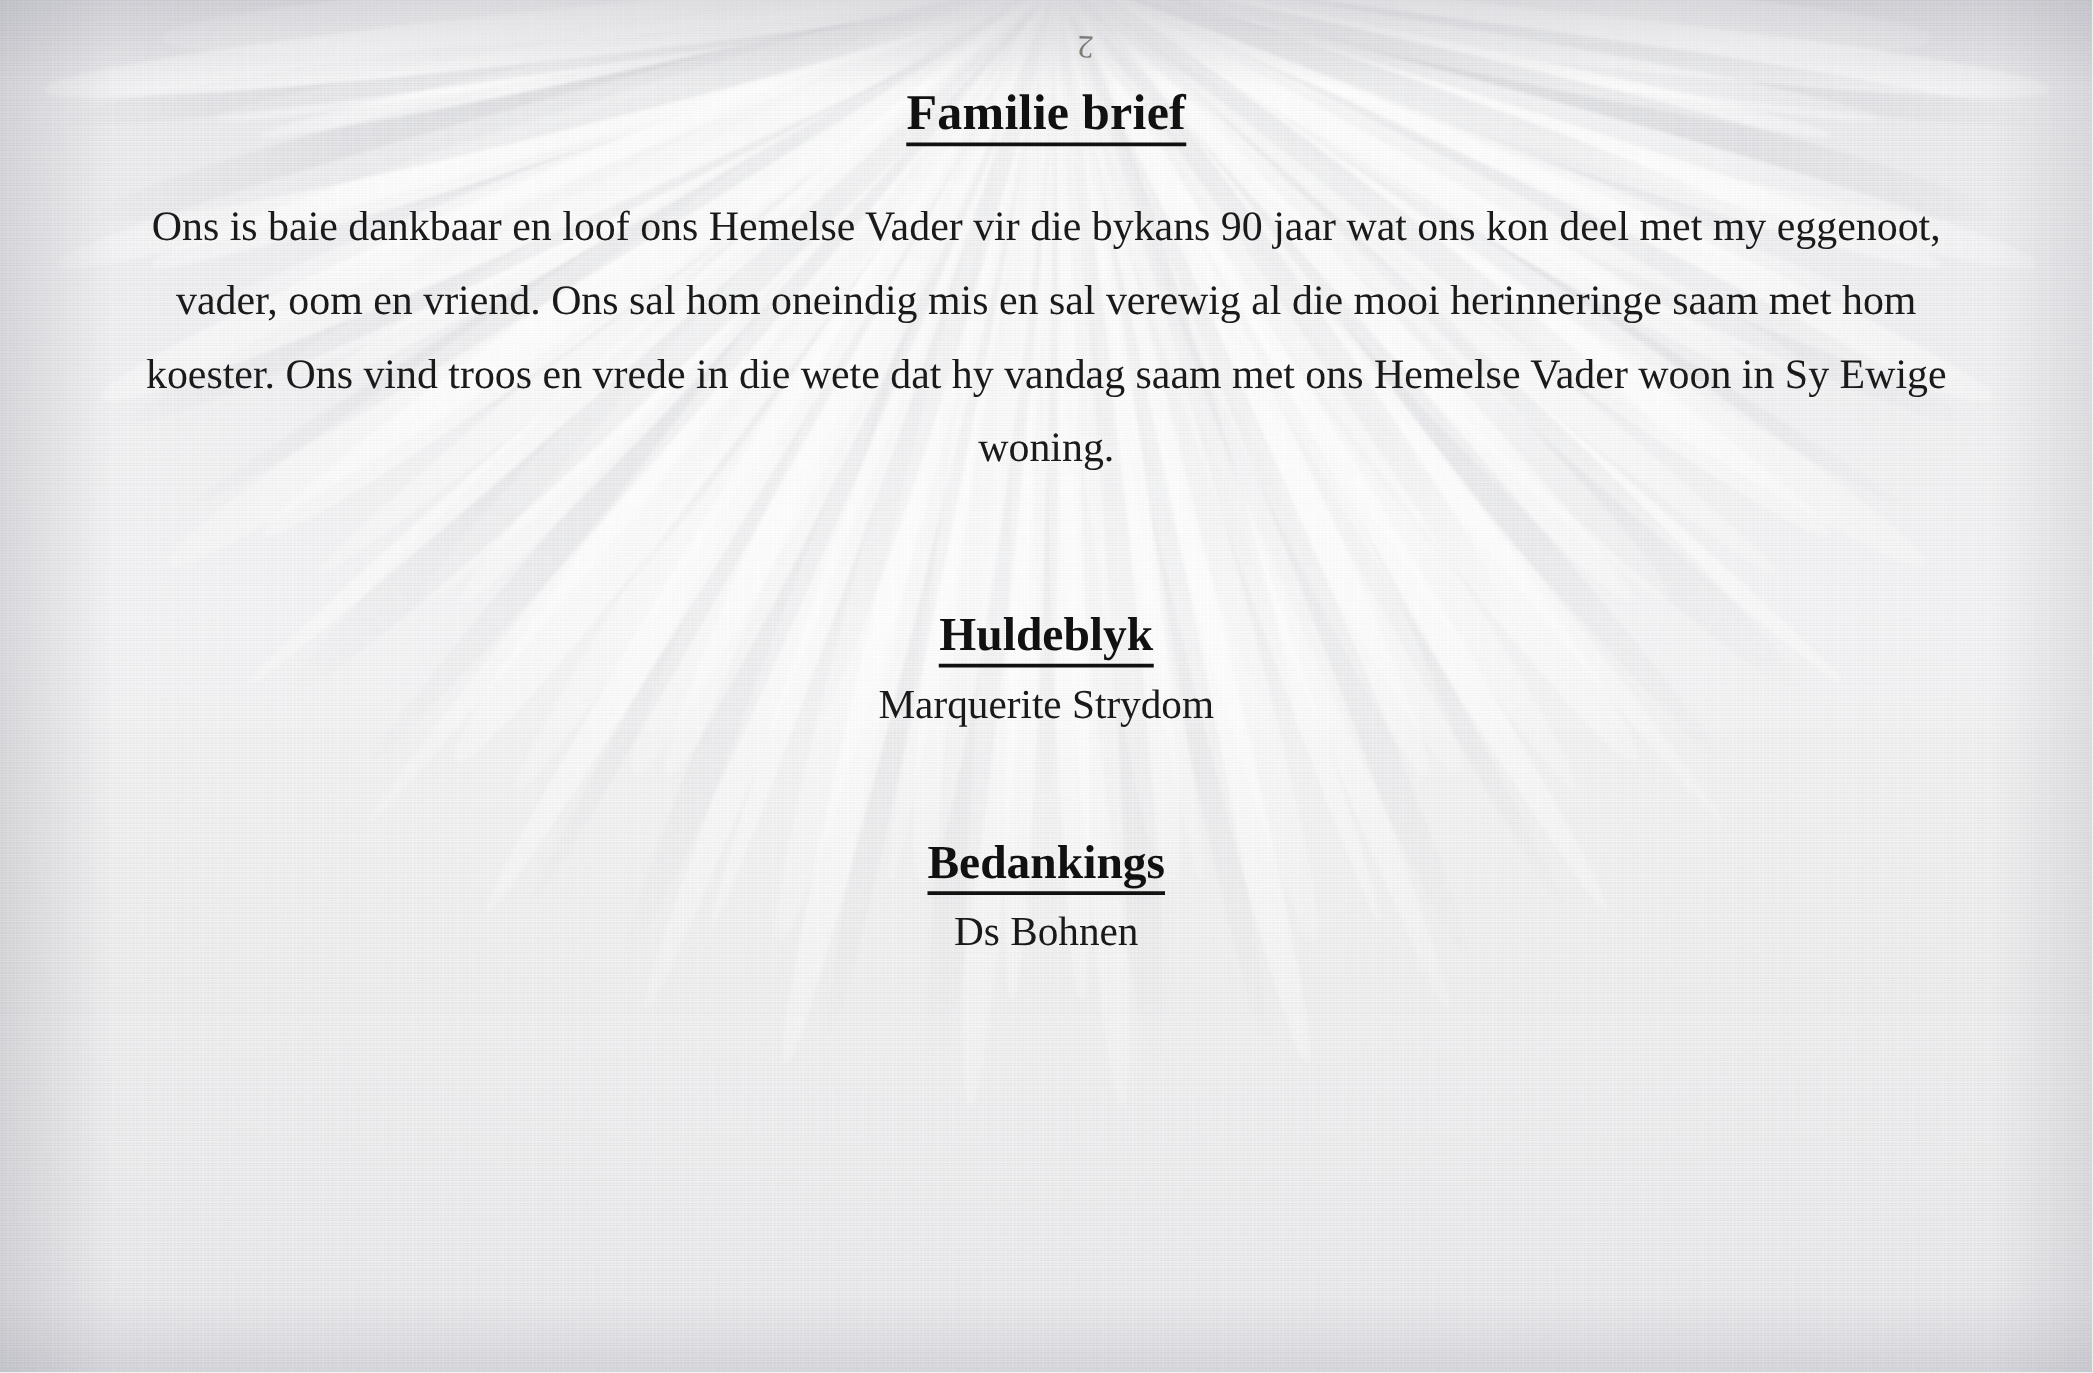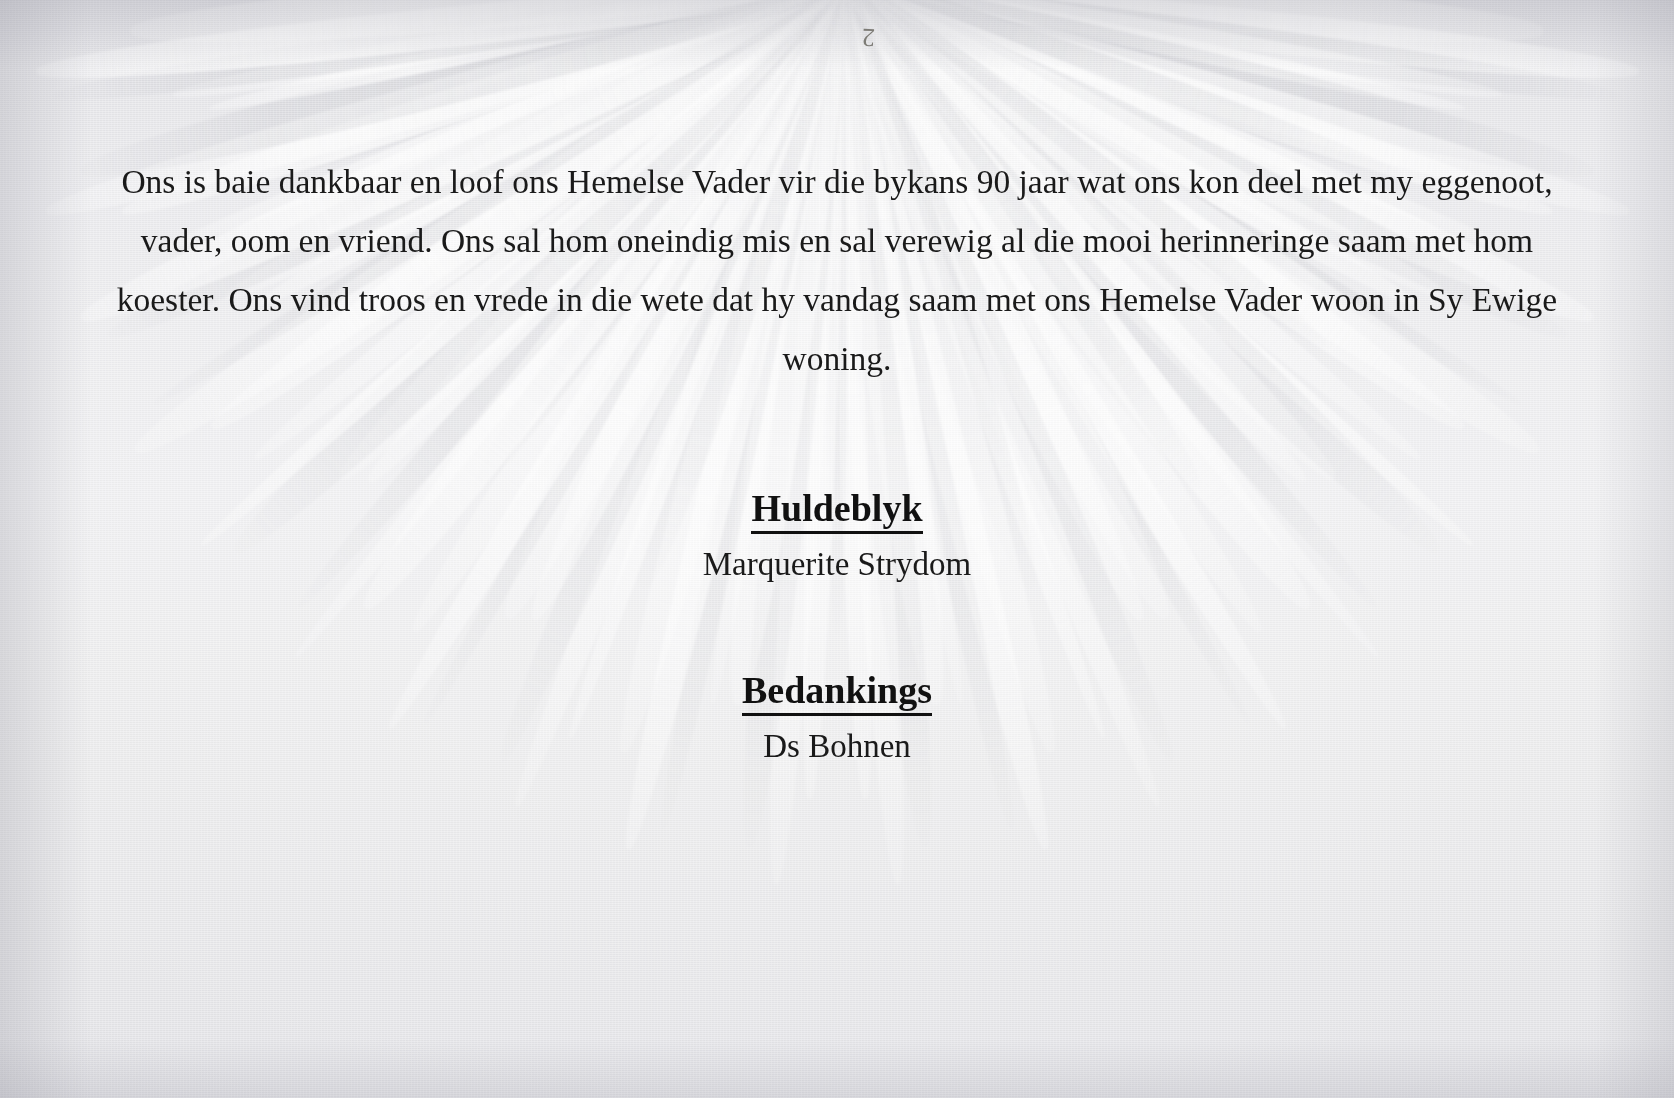--- a/index.html
+++ b/index.html
@@ -244,20 +244,23 @@
       </div>
   </div>
   <div class="bg-grain"></div>
   <div class="vignette"></div>
   <div class="edge-shade"></div>
 
   <div class="content">
 
     <div class="mark">2</div>
 
+    <div class="title">
+      <span class="u">Familie brief</span>
+    </div>
 
     <div class="body-text">Ons is baie dankbaar en loof ons Hemelse Vader vir die bykans 90 jaar wat ons kon deel met my eggenoot, vader, oom en vriend.  Ons sal hom oneindig mis en sal verewig al die mooi herinneringe saam met hom koester.  Ons vind troos en vrede in die wete dat hy vandag saam met ons Hemelse Vader woon in Sy Ewige woning.</div>
 
     <div class="section" id="sec-huldeblyk">
       <div class="head">
         <span class="u">Huldeblyk</span>
       </div>
       <div class="name">Marquerite Strydom</div>
     </div>
 

